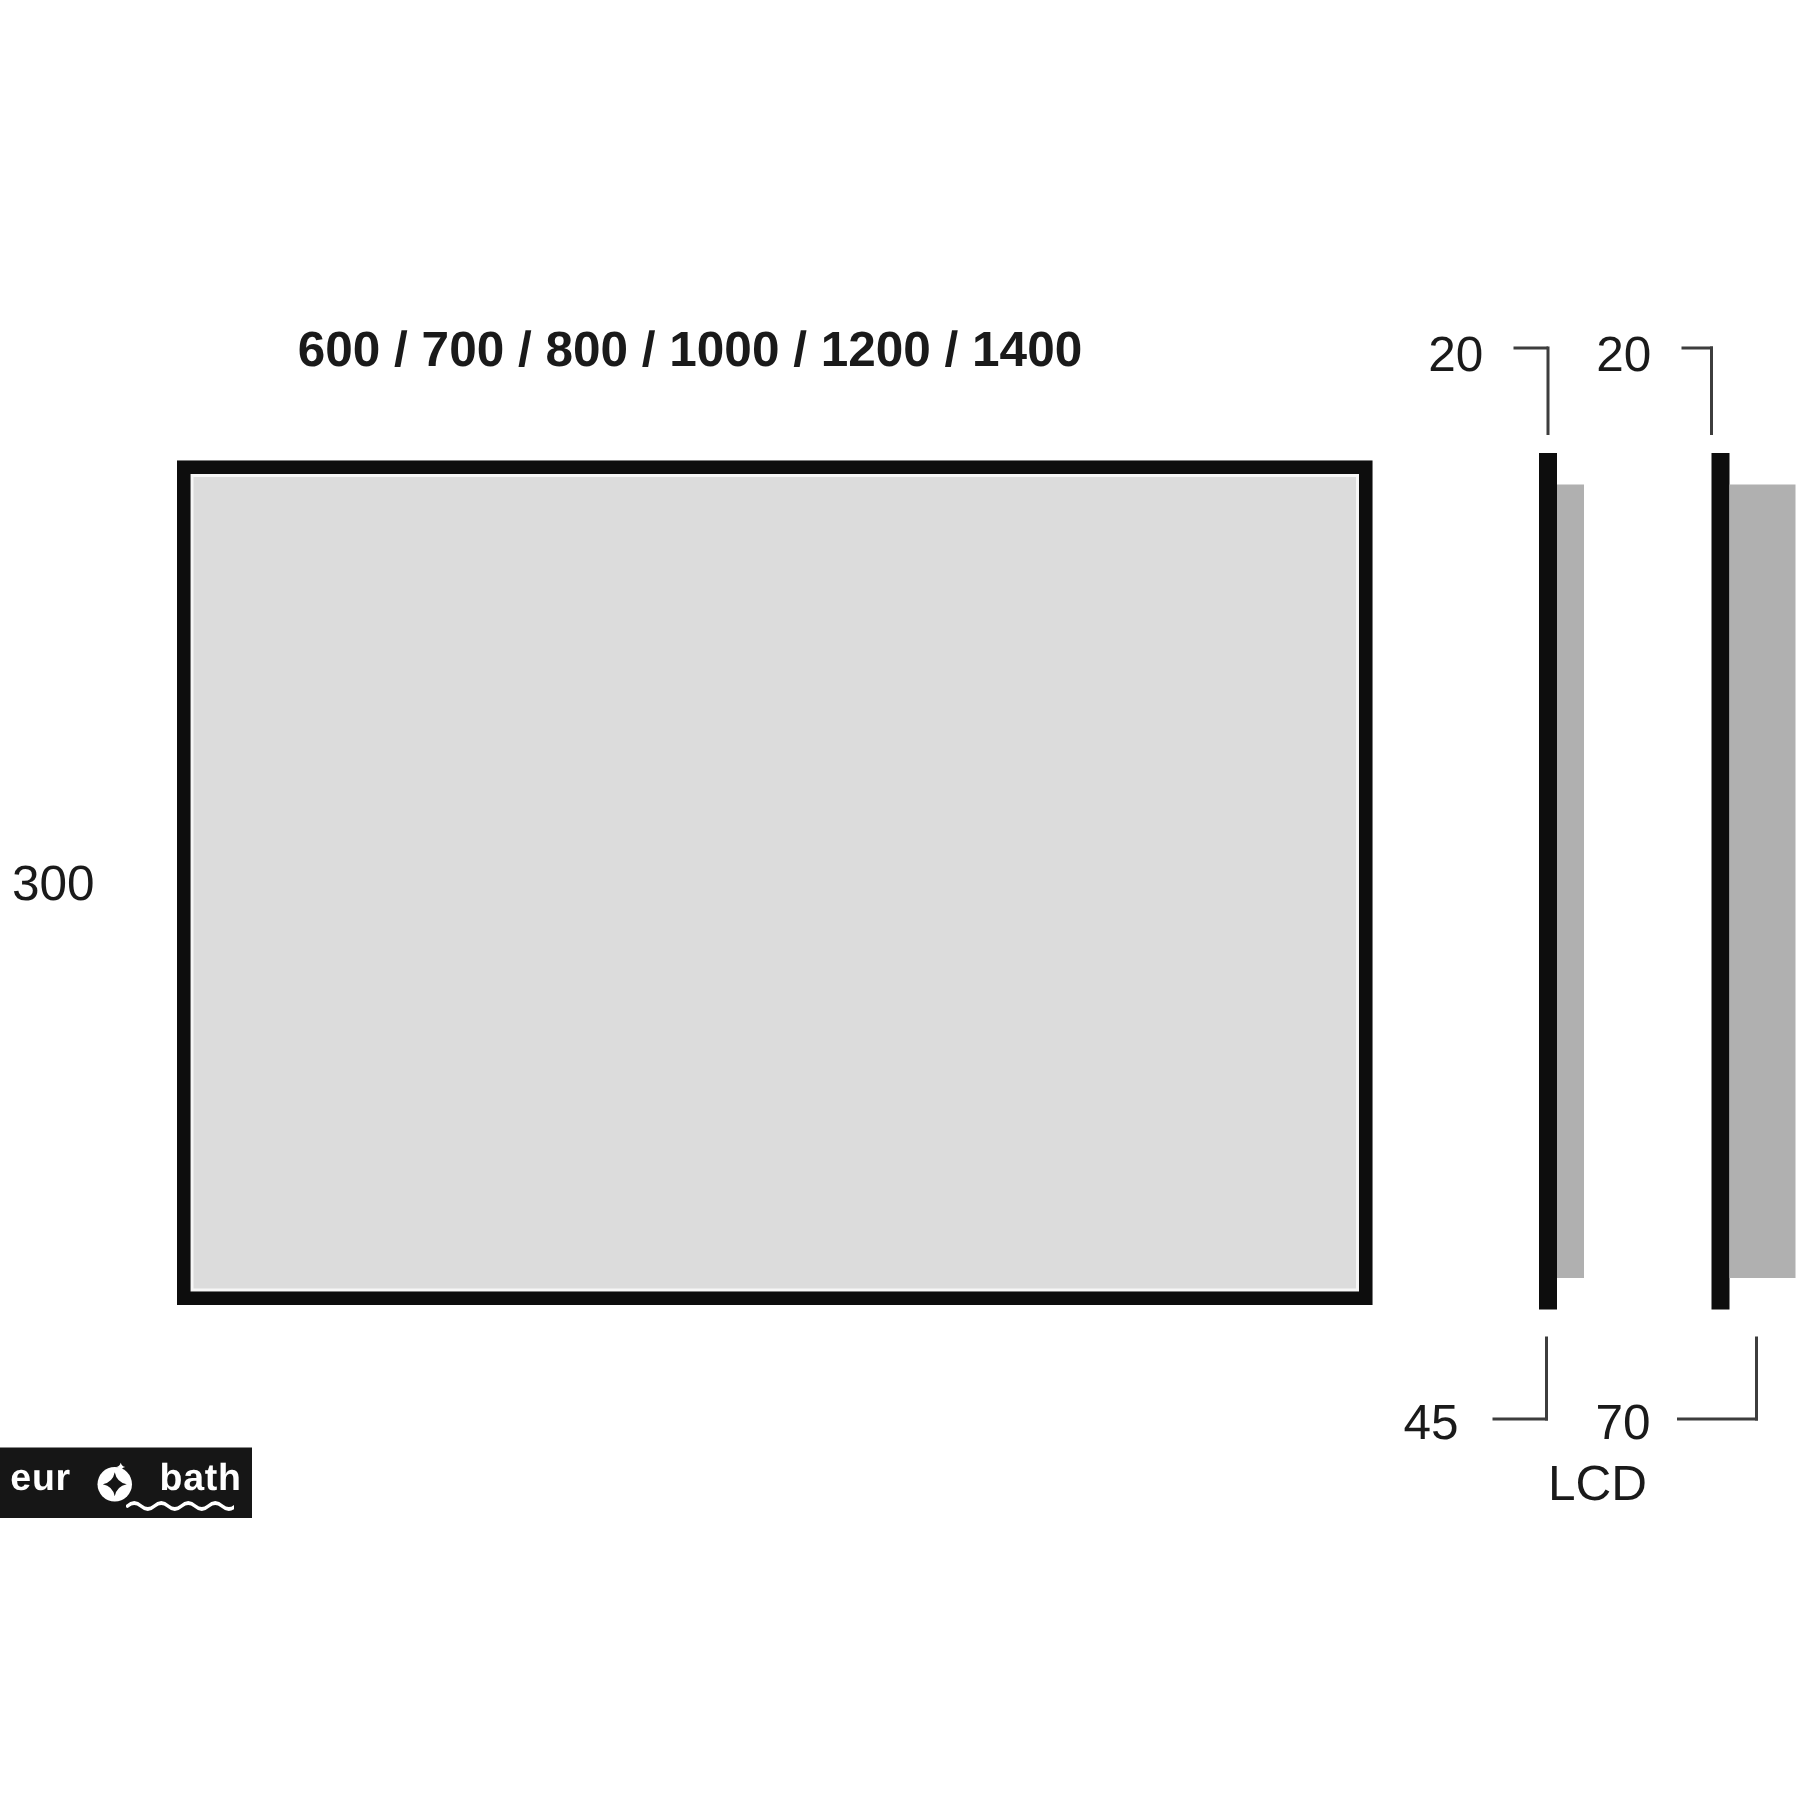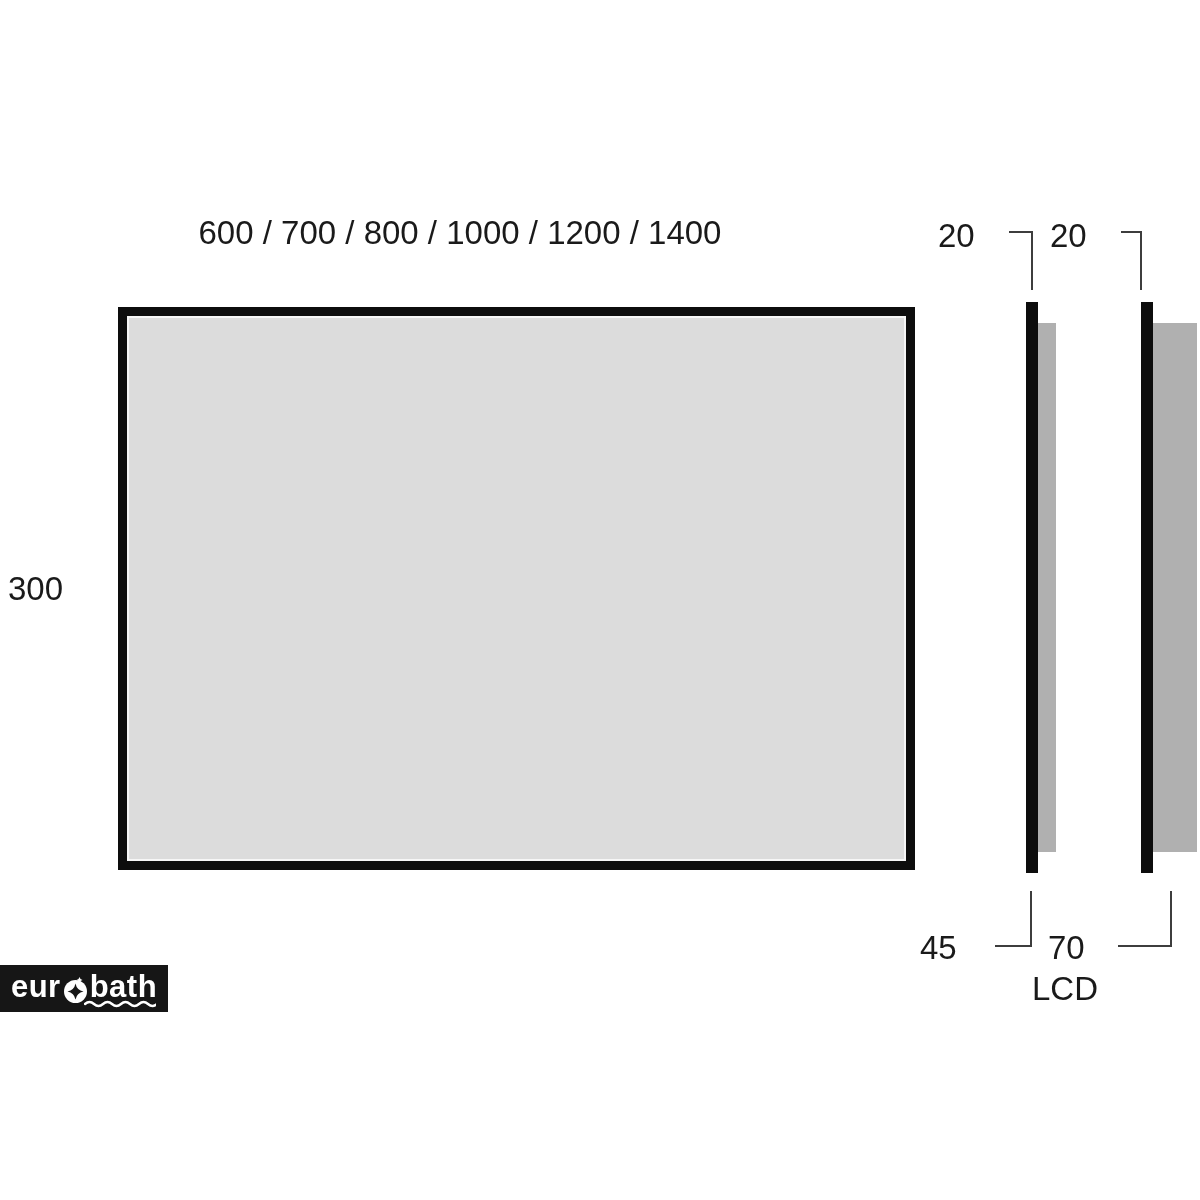--- a/index.html
+++ b/index.html
@@ -13,22 +13,22 @@
     color: #1a1a1a;
     overflow: hidden;
   }
   .abs { position: absolute; }
   .dim-text {
     font-size: 33px;
     line-height: 1;
     color: #1a1a1a;
     white-space: nowrap;
   }
-  .right-align { text-align: left; }
-  .center-align { text-align: center; }
+  .right-align { text-align: center; }
+  .center-align { text-align: center; font-weight: bold; }
 
   
   .mirror-front {
     left: 118px; top: 307px;
     width: 797px; height: 563px;
     background: #dcdcdc;
     border: 9px solid #0d0d0d;
     box-shadow: inset 0 0 0 2px #f6f6f6;
   }
 
@@ -44,28 +44,29 @@
   .logo-box {
     left: 0; top: 965px;
     width: 168px; height: 47px;
     background: #161616;
     display: flex;
     align-items: center;
     justify-content: center;
     color: #ffffff;
   }
   .logo-text {
-    font-size: 31px;
+    font-size: 25px;
     font-weight: 700;
     letter-spacing: 0.5px;
     line-height: 1;
     display: inline-flex;
-    align-items: flex-end;
+    align-items: flex-start;
     position: relative;
     top: -2px;
+    gap: 15px;
   }
   .logo-o {
     position: relative;
     width: 27px; height: 27px;
     margin: 0 1px;
     top: 2px;
   }
   .logo-wave {
     position: absolute;
     left: 84px; top: 34px;

